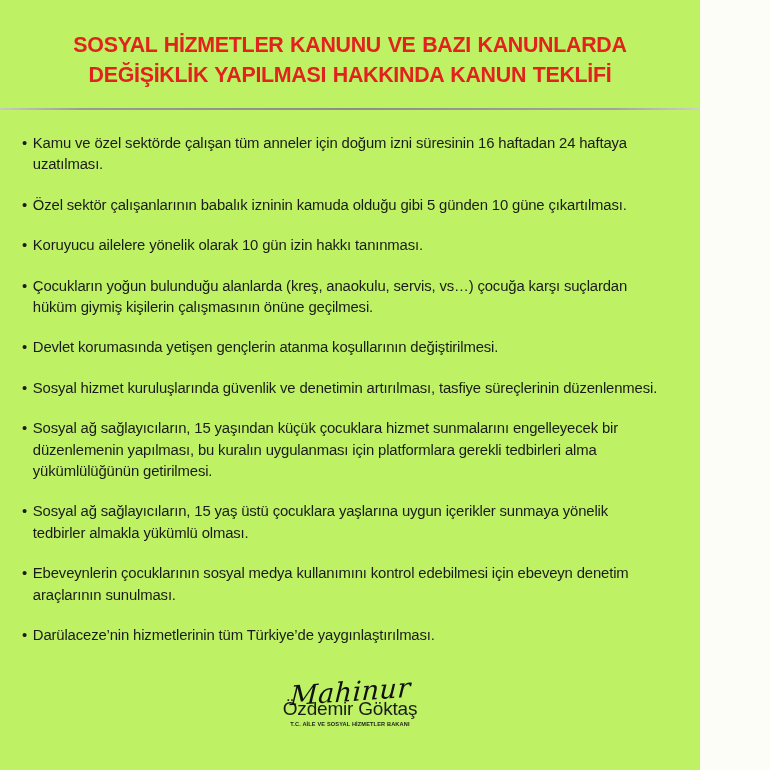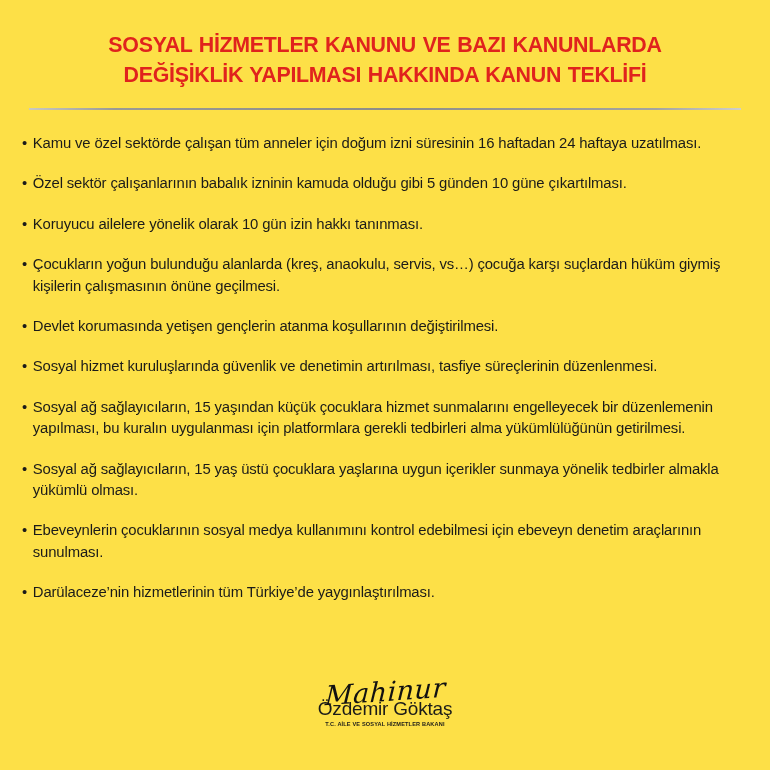--- a/index.html
+++ b/index.html
@@ -9,23 +9,23 @@
   body {
     width: 770px;
     height: 770px;
     background: #fdfdf7;
     font-family: "Liberation Sans", sans-serif;
     overflow: hidden;
   }
 
   .page {
     position: relative;
-    width: 770px;
+    width: 700px;
     height: 770px;
-    background: #fde047;
+    background: #bef264;
     box-sizing: border-box;
     display: flex;
     flex-direction: column;
   }
 
   
   .title-block {
     padding: 30px 48px 0 48px;
   }
   .doc-title {

